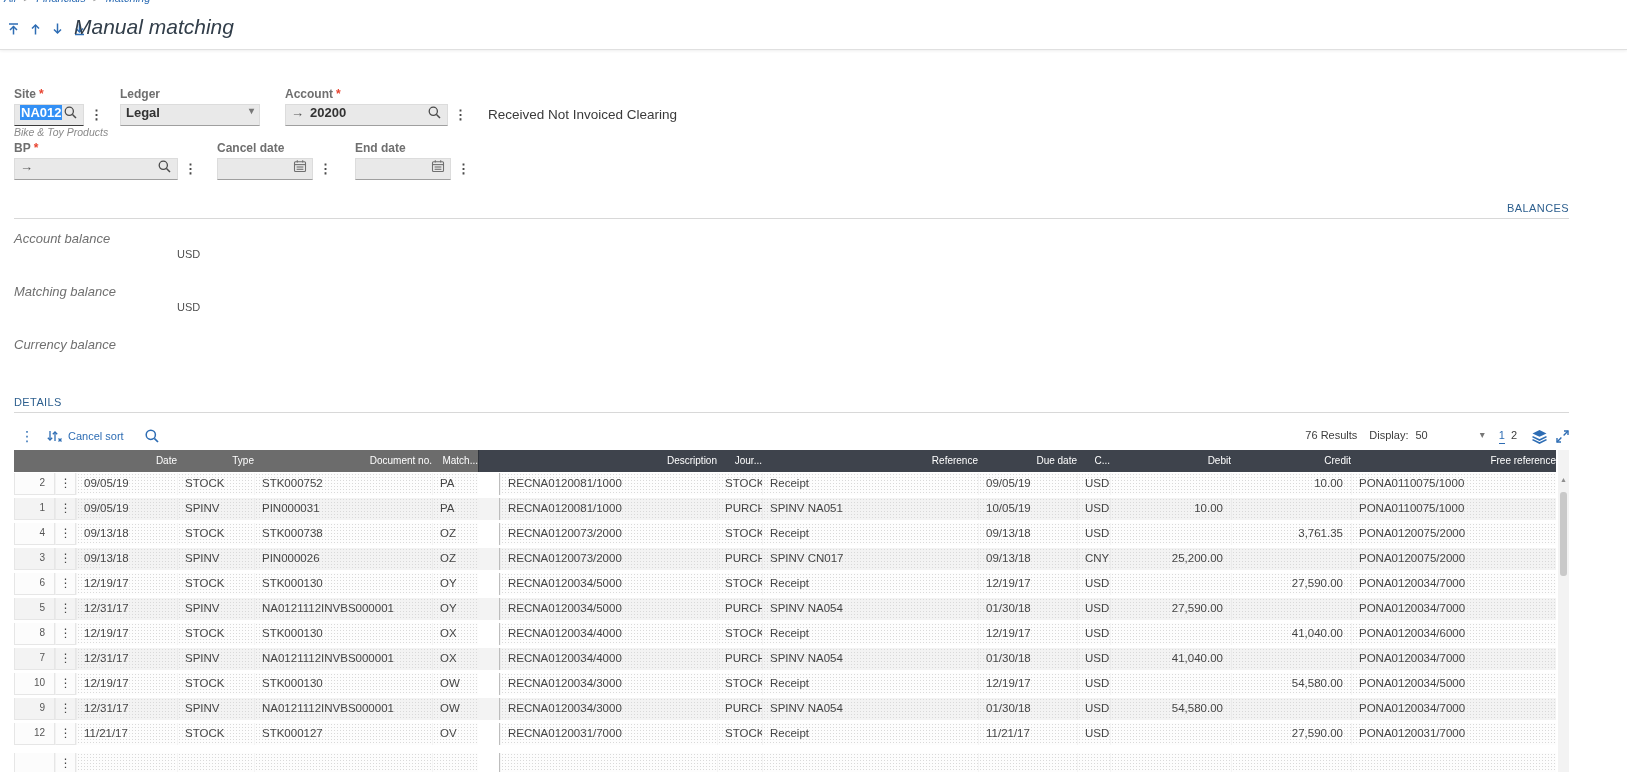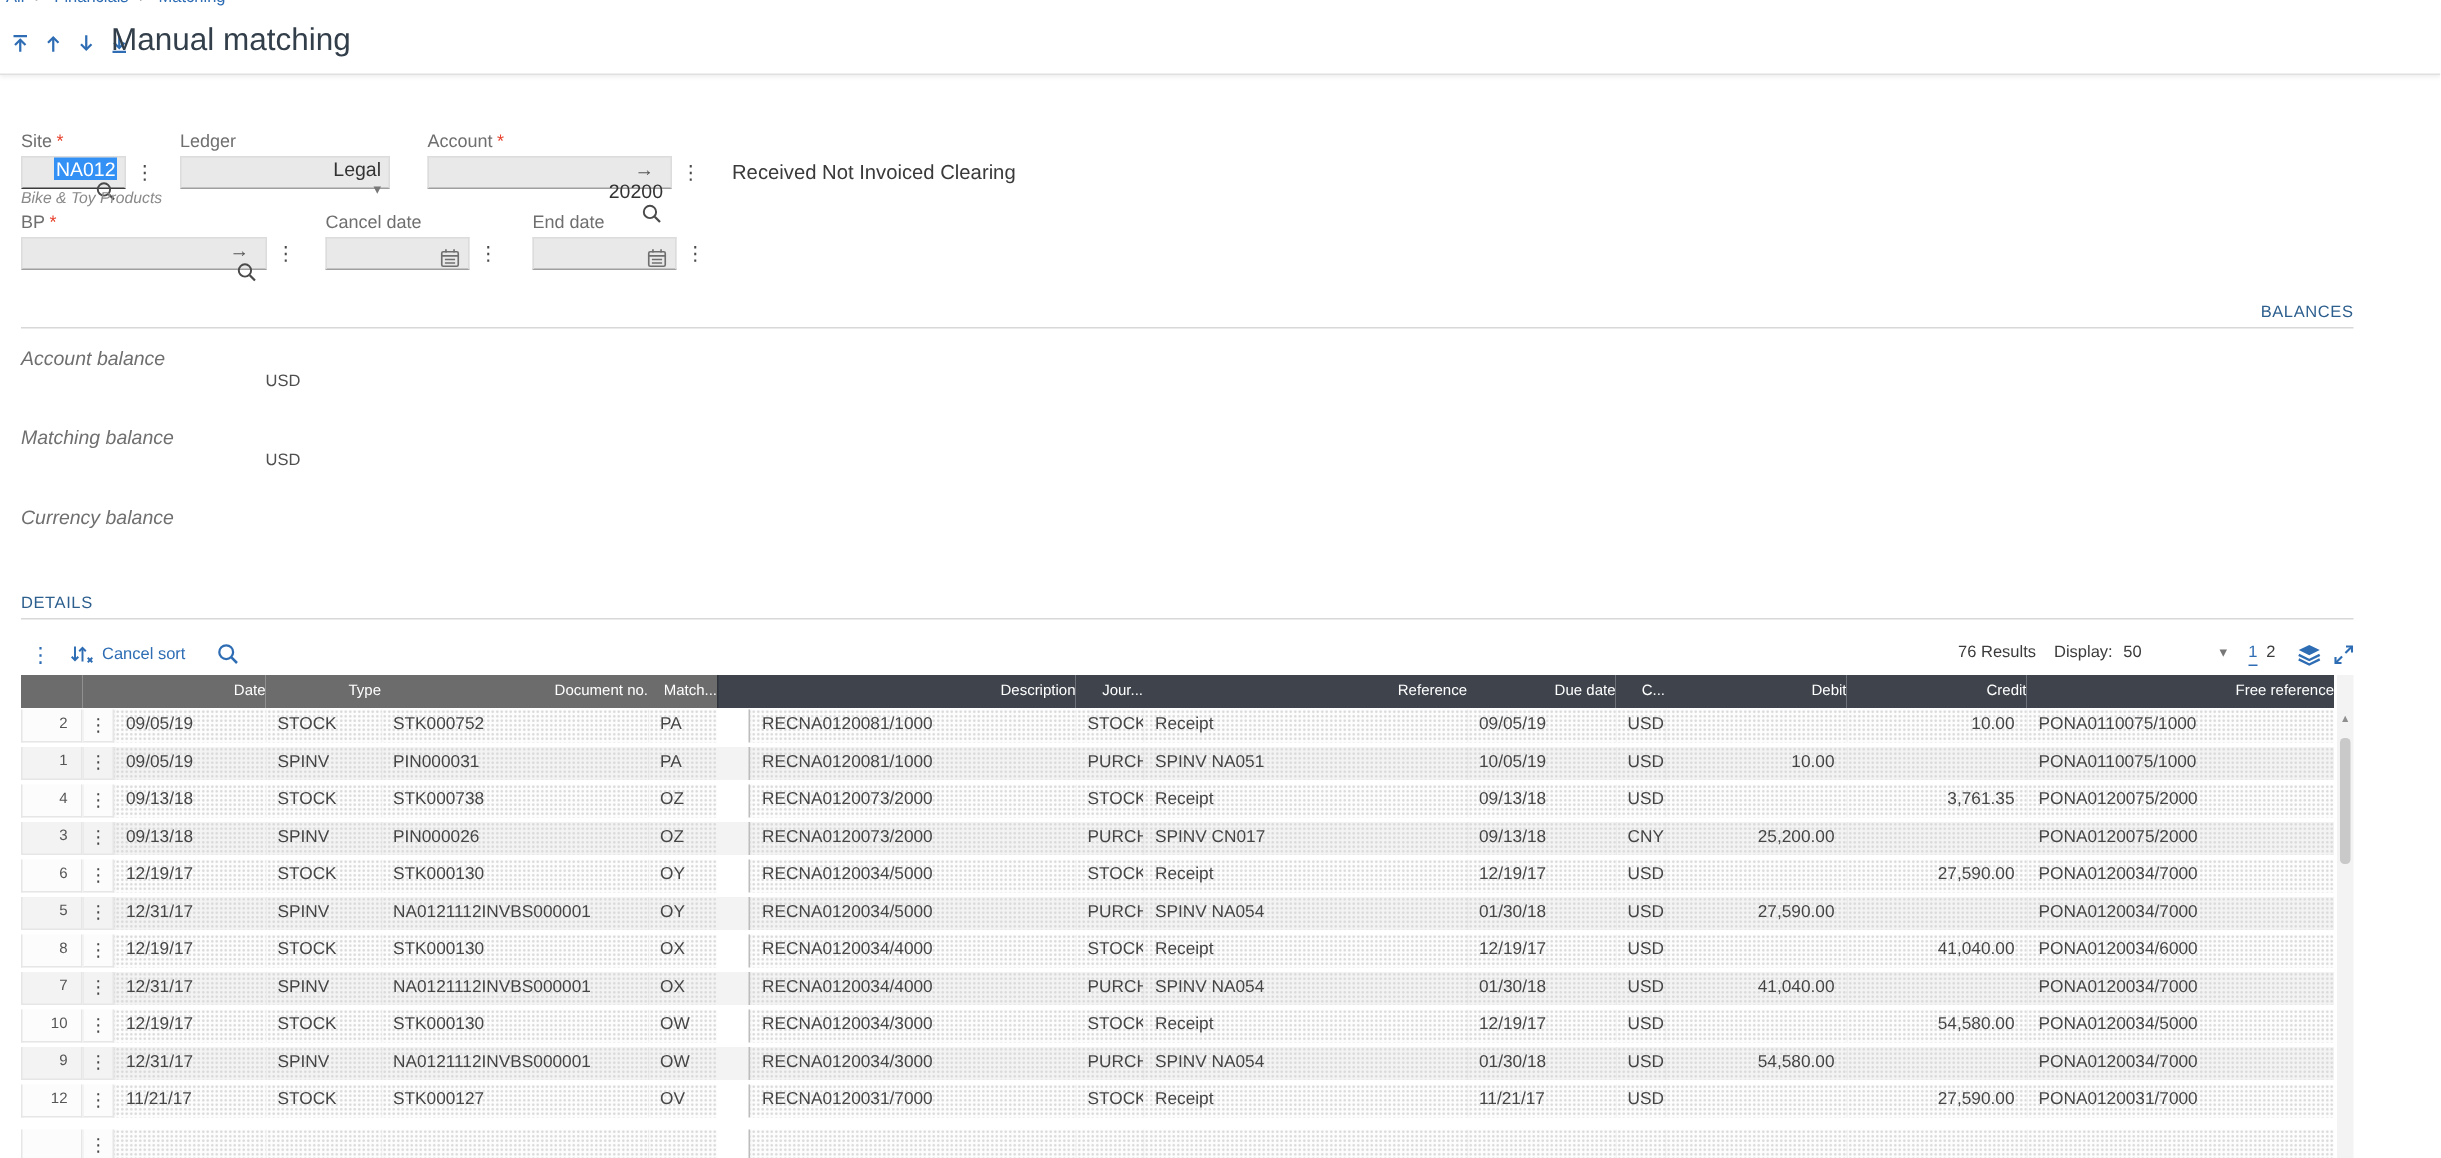--- a/index.html
+++ b/index.html
@@ -6,39 +6,39 @@
   html,body { background:#fff; }
   .page {
     position:relative; width:1627px; height:772px; overflow:hidden;
     font-family:"Liberation Sans", sans-serif; background:#fff; color:#3c3c3c;
   }
   
   .breadcrumb { position:absolute; top:-8px; left:4px; font-size:11px; white-space:nowrap; }
   .breadcrumb .bc-item { color:#2e6db4; margin-right:4px; text-decoration:none; cursor:pointer; }
   .breadcrumb .bc-sep { color:#9a9a9a; margin-right:4px; font-size:10px; }
   .titlebar { position:absolute; top:0; left:0; right:0; height:50px;
-    border-bottom:1px solid #e0e0e0; box-shadow:0 1px 3px rgba(0,0,0,0.07); background:#fff; }
+    border-bottom:1px solid #e0e0e0; box-shadow:0 1px 3px rgba(0,0,0,0.07); background:#fff;font-style:italic; }
   .nav-icons { position:absolute; left:6px; top:21px; display:flex; gap:7px; align-items:center; }
   .nav-icons .icon-btn { width:15px; height:15px; cursor:pointer; display:flex; align-items:center; justify-content:center; }
   .page-title { position:absolute; left:74px; top:15px; font-size:21px; color:#323e4a; }
 
   
   .section-head { position:absolute; left:14px; right:58px; height:17px;
     font-size:11px; letter-spacing:.4px; color:#2d5f8e; border-bottom:1px solid #d8d8d8; }
   .sec-criteria { top:60px; }
   .sec-balances { top:202px;text-align:right; }
   .sec-details  { top:396px; }
 
   
-  .field { position:absolute; }
+  .field { position:absolute;font-weight:bold; }
   .field-label { font-size:12px; color:#6f6f6f; margin-bottom:3px; white-space:nowrap; }
   .req { color:#e8432f; margin-left:3px; font-size:12px; }
   .field-row { display:flex; align-items:center; }
   .box { height:22px; background:#e9e9e9; border:1px solid #dcdcdc; border-bottom:1px solid #9f9f9f;
-    display:flex; align-items:flex-end; padding:0 5px; font-size:13px; color:#333;flex-direction:column; }
+    display:flex; align-items:flex-start; padding:0 5px; font-size:13px; color:#333; }
   .box.focused { border-bottom:1px solid #3c3c3c; }
   .grow { flex:1 1 auto; }
   .kebab { color:#4a4a4a; font-size:13px; margin-left:6px; cursor:pointer; letter-spacing:0; line-height:22px; }
   .sel-text { background:#3390f5; color:#fff; padding:0 1px; }
   .jump-arrow { color:#555; margin-right:6px; font-size:13px; }
   .chev { color:#777; font-size:10px; }
   .helper { position:absolute; left:14px; top:126px; font-size:10.5px; font-style:italic; color:#8a8a8a; }
   .acct-desc { position:absolute; left:488px; top:107px; font-size:13.5px; color:#3a3a3a; }
 
   

